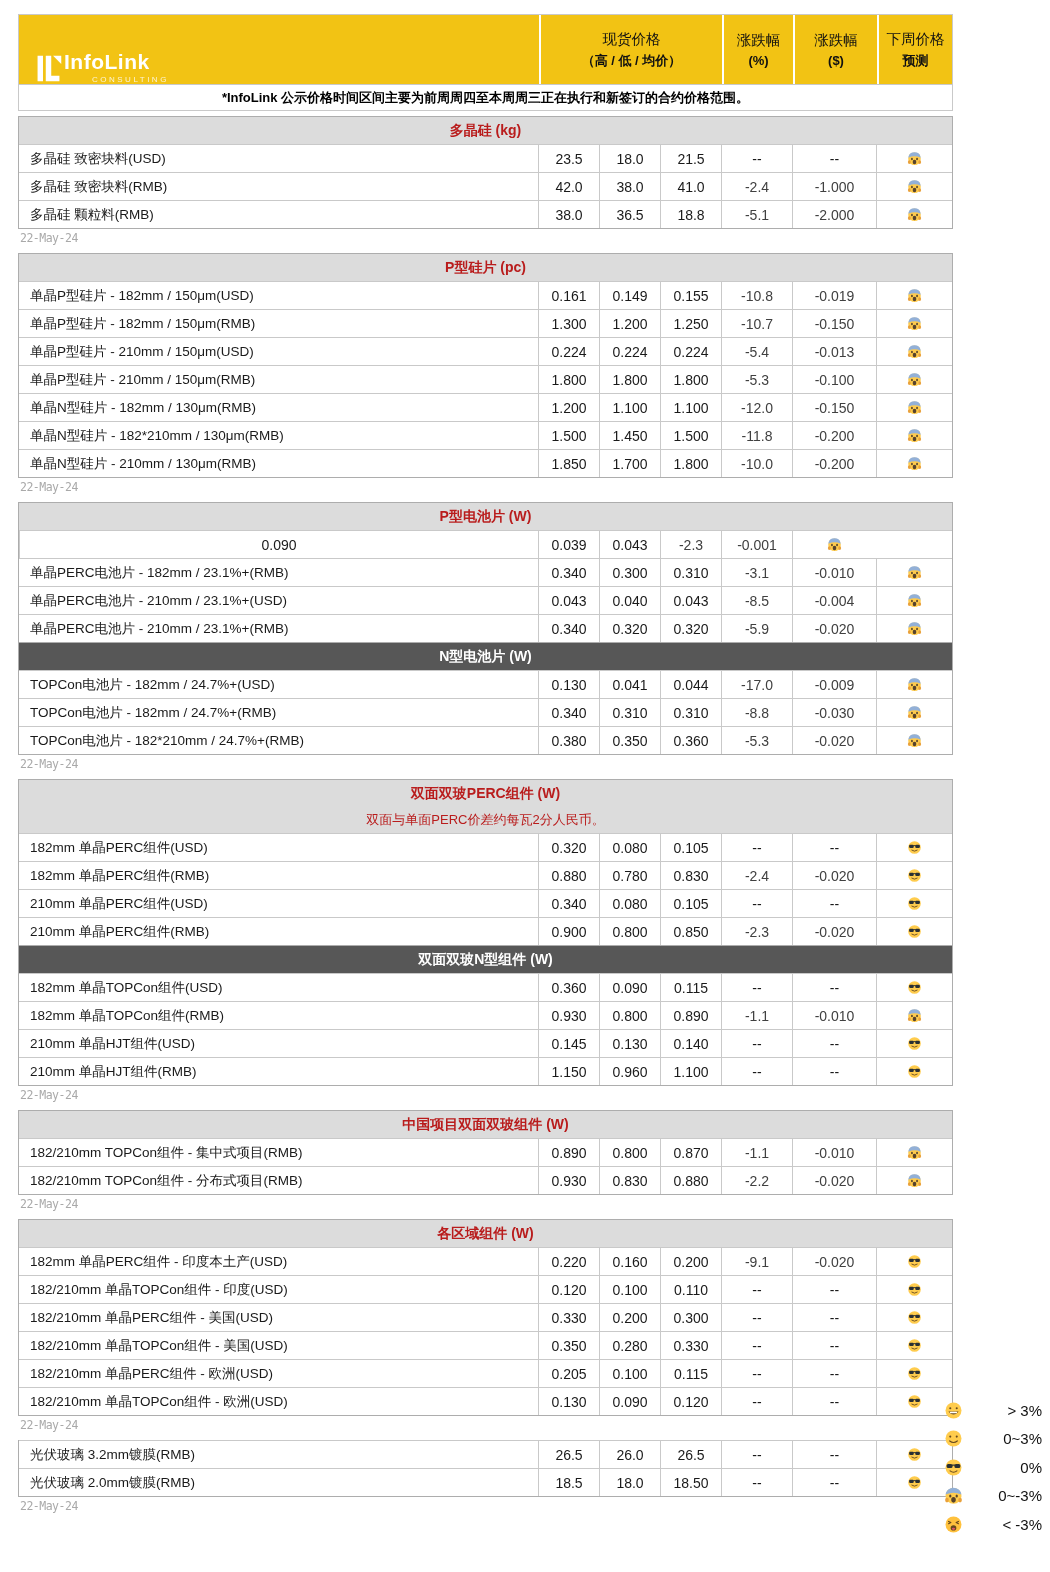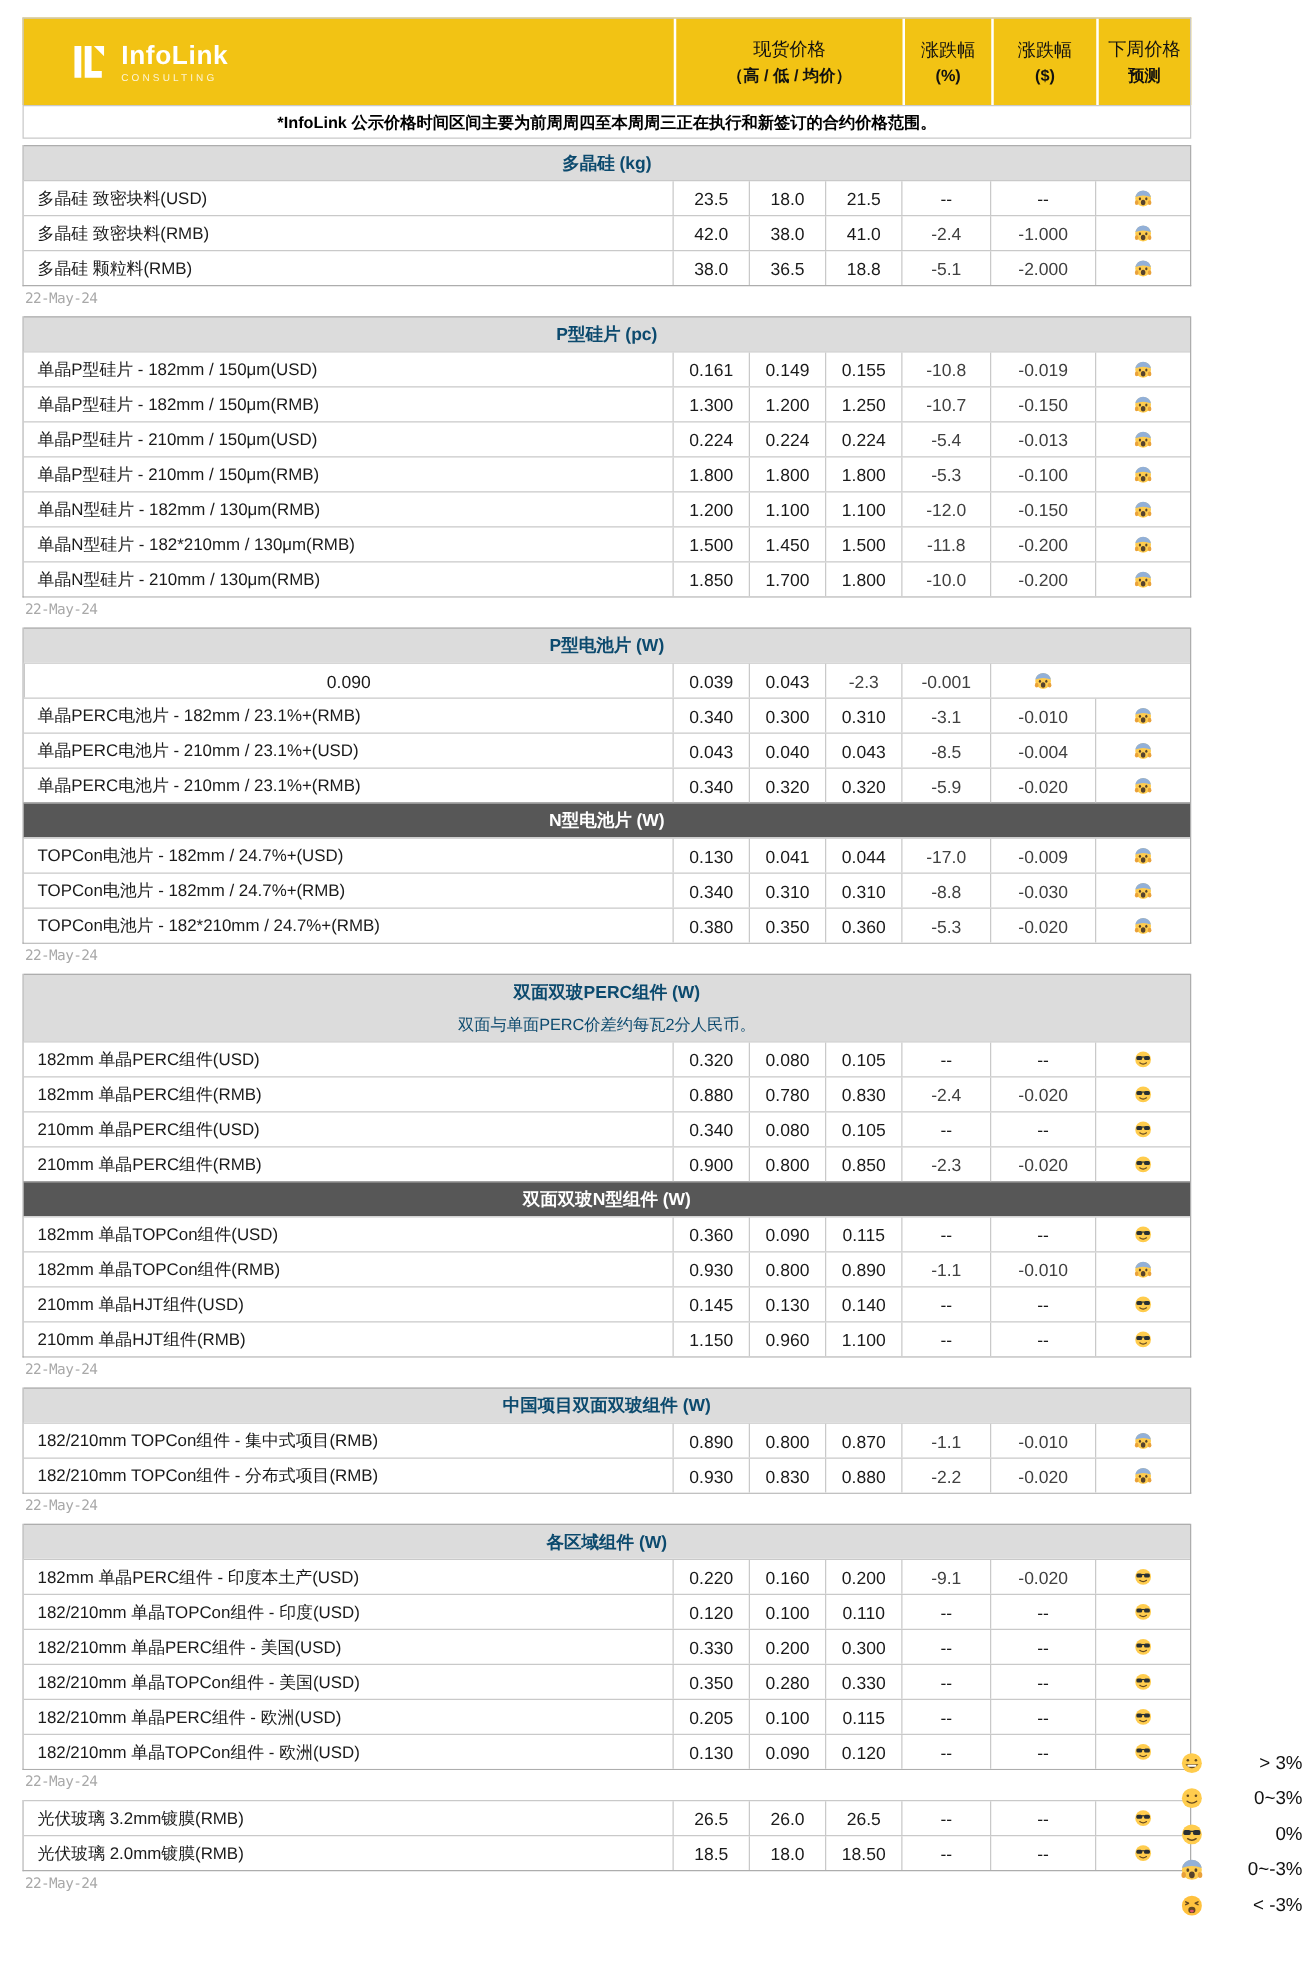--- a/index.html
+++ b/index.html
@@ -3,35 +3,35 @@
 <meta charset="utf-8">
 <style>
   * { box-sizing: border-box; margin: 0; padding: 0; }
   body { background:#fff; font-family:"Liberation Sans","DejaVu Sans",sans-serif; }
   .page { position:relative; width:1050px; height:1572px; background:#fff; overflow:hidden; }
   .table-col { position:absolute; left:18px; top:14px; width:935px; }
 
   
   .yellow-header { display:grid; grid-template-columns:520px 183px 71px 84px 75px; height:70px;
     background:#F2C314; border:1px solid #C9C9C9; border-bottom:none; width:935px; }
-  .brand-cell { display:flex; align-items:center; padding-left:36px; gap:11px; }
+  .brand-cell { display:flex; align-items:flex-end; padding-left:14px; }
   .brand-name { color:#fff; font-size:21px; font-weight:bold; letter-spacing:.5px; }
-  .brand-tag { color:rgba(255,255,255,.82); font-size:8px; letter-spacing:2.5px; margin-top:1px; }
+  .brand-tag { color:rgba(255,255,255,.82); font-size:8px; letter-spacing:2.5px; margin-top:1px;margin-left:28px; }
   .hcell { border-left:2px solid #fff; display:flex; flex-direction:column; align-items:center; justify-content:center; gap:3px; }
   .h1 { font-size:14.5px; font-weight:normal; color:#111; }
   .h2 { font-size:13px; font-weight:bold; color:#111; }
 
   .note-row { width:935px; height:27px; border:1px solid #C9C9C9; background:#fff;
     display:flex; align-items:center; justify-content:center; font-size:13px; font-weight:bold; color:#000; }
 
   
   .table-block { width:935px; border:1px solid #ADADAD; border-top:none; margin-top:5px; background:#fff; }
   .table-block .sec-h { border-top:1px solid #ADADAD; }
   .sec-h { min-height:27px; display:flex; flex-direction:column; align-items:center; justify-content:center; }
-  .sec-h.light { background:#DCDCDC; color:#0c4a6e; }
+  .sec-h.light { background:#DCDCDC; color:#b91c1c; }
   .sec-h.dark { background:#575757; color:#fff; }
   .sec-title { font-size:14px; font-weight:bold; line-height:27px; }
   .sec-note { font-size:13px; font-weight:normal; line-height:26px; }
   .row { display:grid; grid-template-columns:519px 61px 61px 61px 71px 84px 76px; height:28px; border-top:1px solid #C9C9C9; background:#fff; }
   .cell { display:flex; align-items:center; justify-content:center; font-size:14px; color:#1a1a1a; border-left:1px solid #C9C9C9; }
   .cell.label { justify-content:flex-start; padding-left:11px; border-left:none; font-size:13.5px; }
   .cell.neg { color:#404040; }
   .emoji-cell svg { display:block; }
   .date-line { height:19px; line-height:18px; font-size:11.5px; color:#A9A9A9; padding-left:2px;
     font-family:"DejaVu Sans Mono","Liberation Mono",monospace; letter-spacing:-0.5px; }

